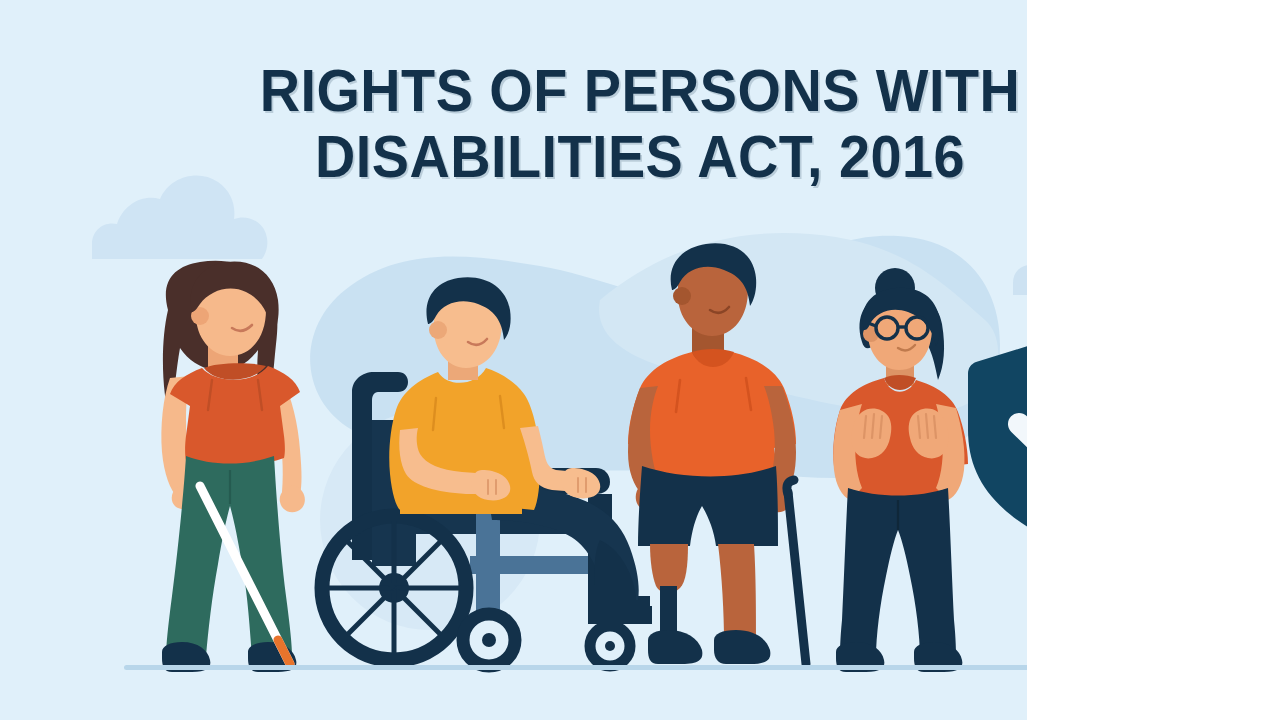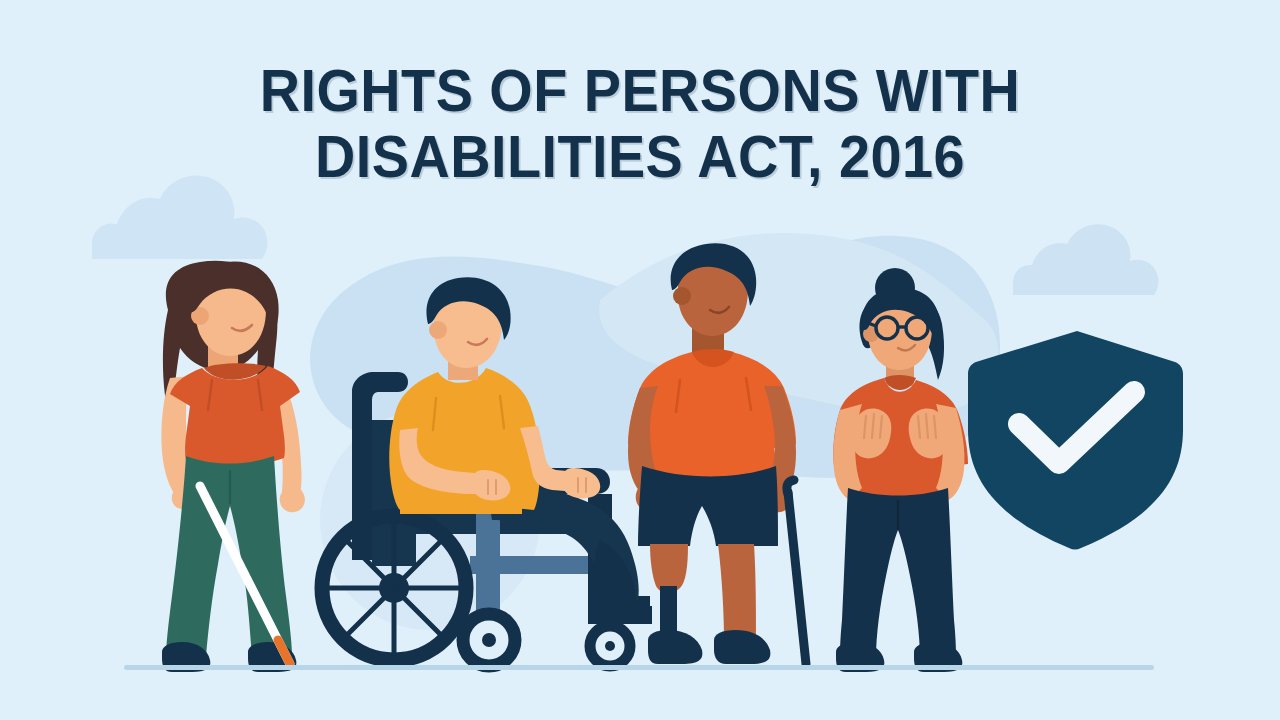--- a/index.html
+++ b/index.html
@@ -2,21 +2,21 @@
 <html><head>
 <meta charset="utf-8">
 <style>
   html, body {
     margin: 0;
     padding: 0;
     background: #ffffff;
   }
   #poster {
     position: relative;
-    width: 1280px;
+    width: 1027px;
     height: 720px;
     overflow: hidden;
     background: #3b82f6;
     font-family: "Liberation Sans", sans-serif;
   }
   #poster svg.layer {
     position: absolute;
     left: 0;
     top: 0;
     width: 1280px;

